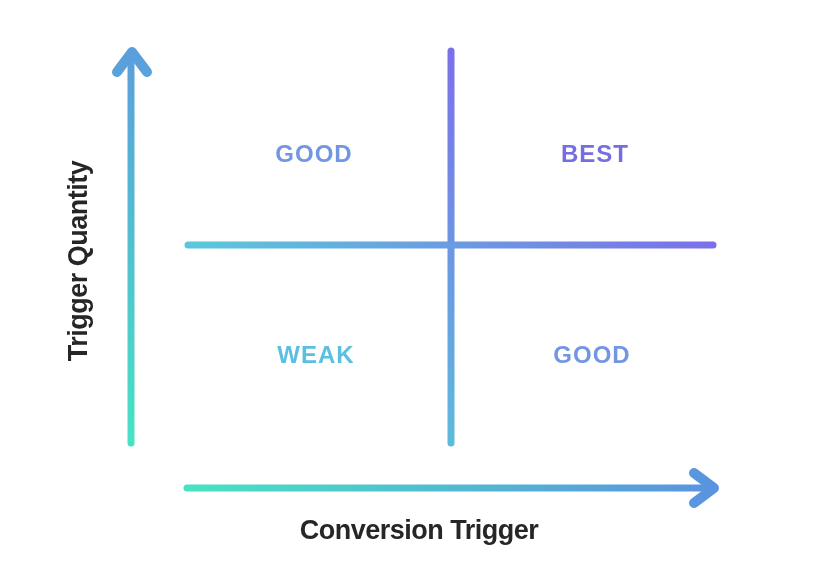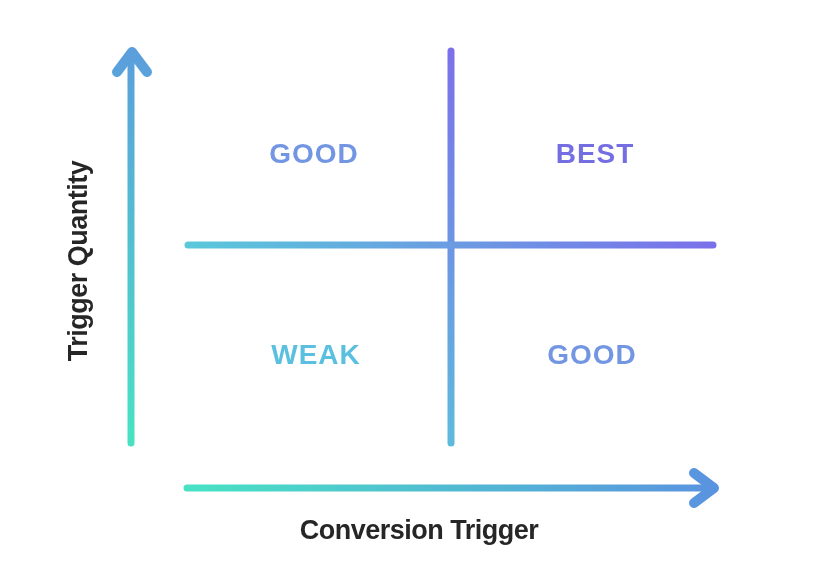--- a/index.html
+++ b/index.html
@@ -20,21 +20,21 @@
     left: 0;
     top: 0;
   }
   .label {
     position: absolute;
     font-weight: bold;
     white-space: nowrap;
     user-select: none;
   }
   .quad-label {
-    font-size: 28px;
+    font-size: 24px;
     letter-spacing: 1px;
     transform: translate(-50%, -50%);
   }
   .axis-title {
     font-size: 27px;
     letter-spacing: -0.5px;
   }
   .x-axis-title {
     left: 419px;
     top: 530px;

